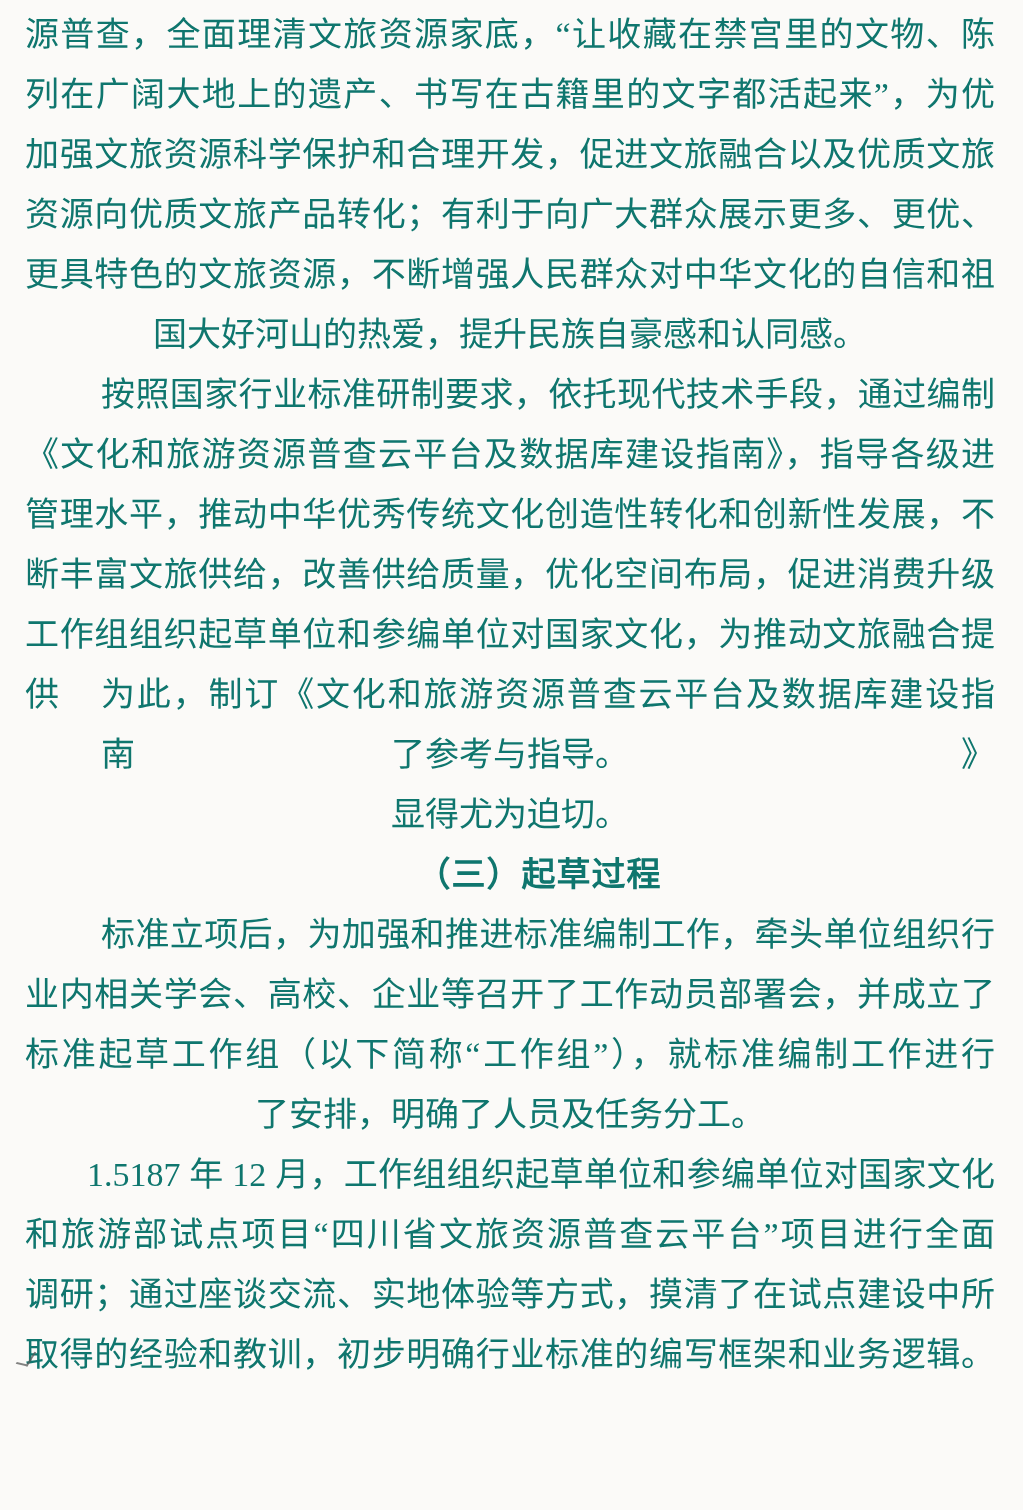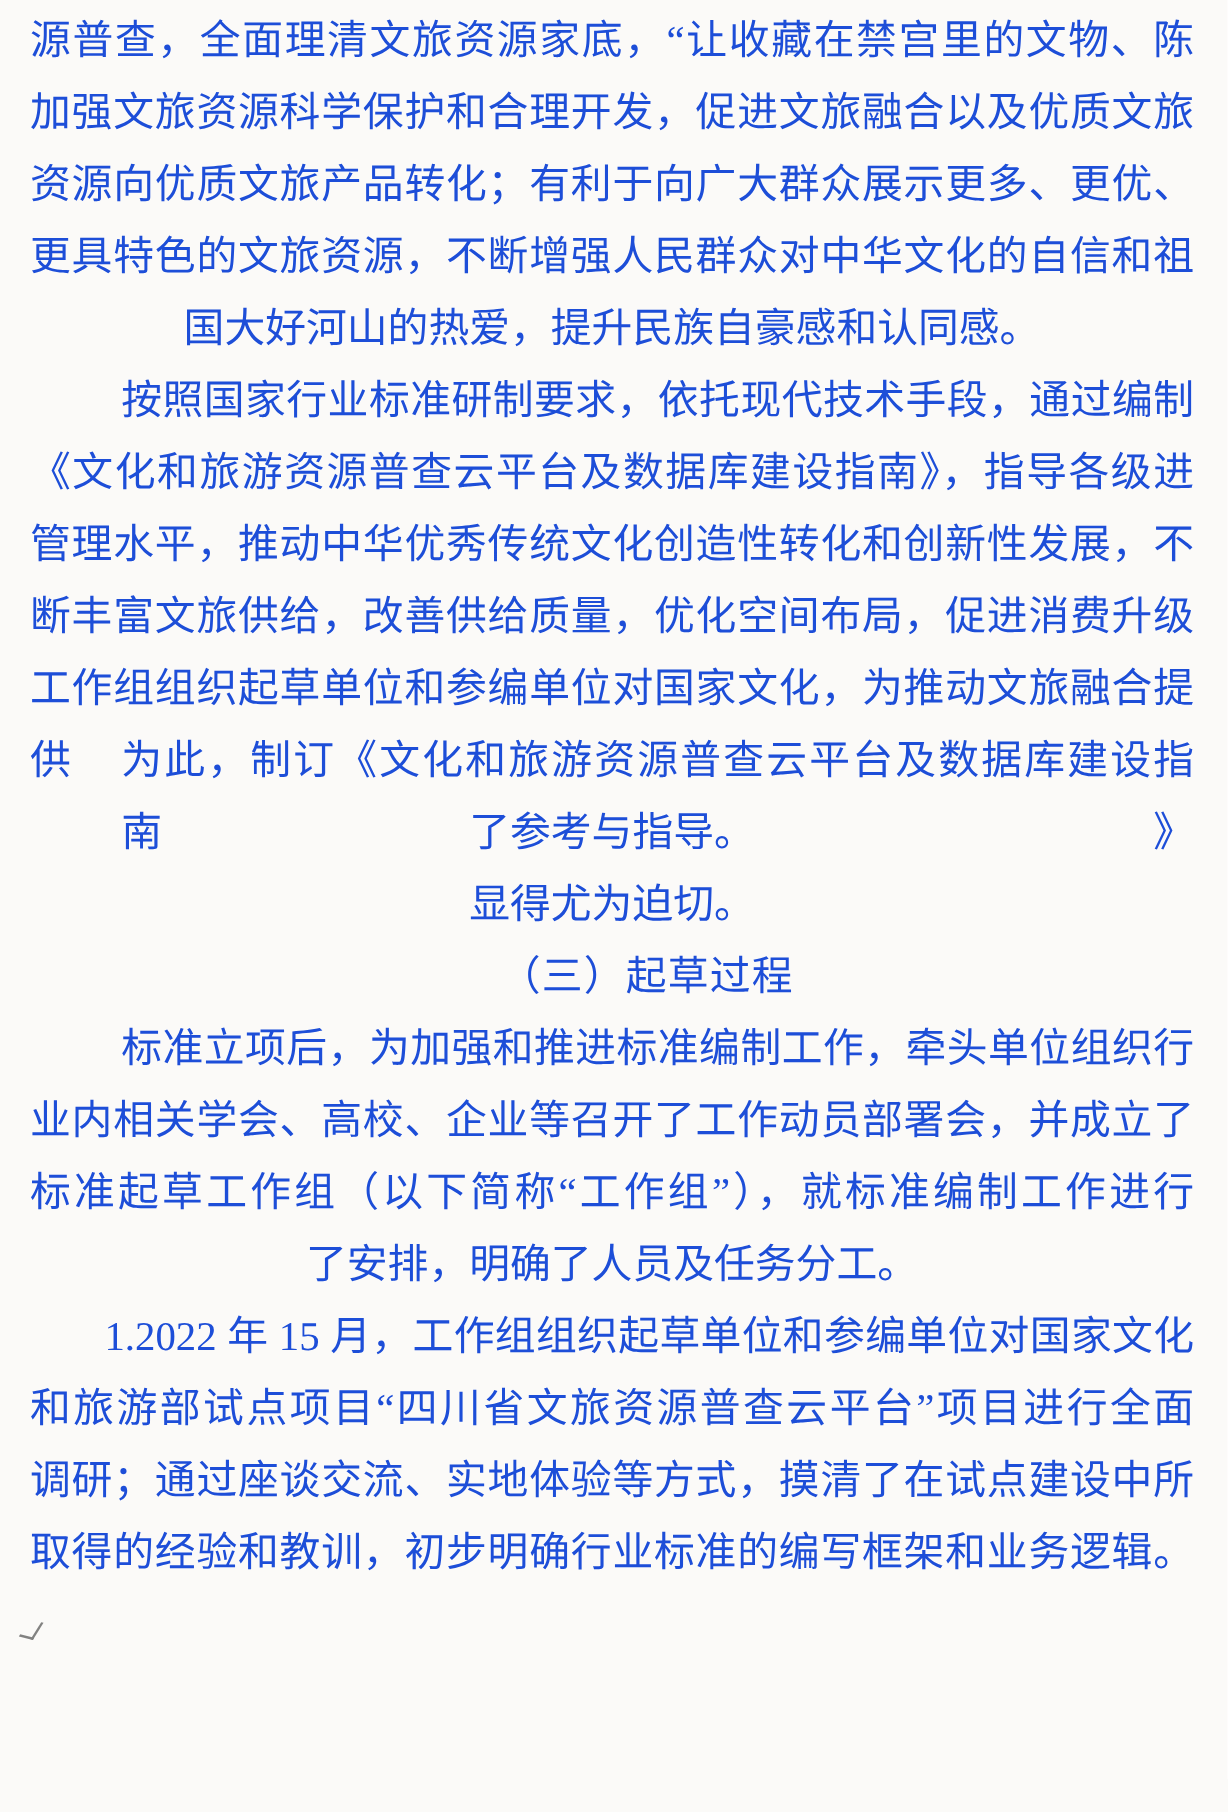--- a/index.html
+++ b/index.html
@@ -7,75 +7,76 @@
     padding: 0;
     background: #ffffff;
   }
   .page {
     position: relative;
     width: 1023px;
     height: 1510px;
     box-sizing: border-box;
     padding: 5px 28px 18px 25px;
     background: #fbfaf8;
-    color: #1d4ed8;
+    color: #0f766e;
     font-family: "Liberation Serif", "DejaVu Serif", serif;
     overflow: hidden;
   }
   .line {
     height: 60px;
     line-height: 60px;
     font-size: 34px;
     text-align: center;
     text-justify: inter-character;
     white-space: normal;
   }
   .fill {
     text-align: justify;
     text-align-last: justify;
   }
   .ind2 { padding-left: 76px; }   
   .ind-h { padding-left: 58px; }  
   .ind-n { padding-left: 62px; }  
   .heading {
-    font-weight: 400;
+    font-weight: 700;
     letter-spacing: 1px;
   }
   .speckle {
     position: absolute;
     left: 20px;
     top: 1350px;
     width: 10px;
     height: 14px;
     border-right: 2px solid #5a5a5a;
     border-bottom: 2px solid #5a5a5a;
     transform: rotate(14deg) skewX(-18deg);
     opacity: 0.75;
   }
 </style>
 </head>
 <body>
 
 <main class="page">
   <div class="line fill">源普查，全面理清文旅资源家底，“让收藏在禁宫里的文物、陈</div>
+  <div class="line fill">列在广阔大地上的遗产、书写在古籍里的文字都活起来”，为优</div>
   <div class="line fill">加强文旅资源科学保护和合理开发，促进文旅融合以及优质文旅</div>
   <div class="line fill">资源向优质文旅产品转化；有利于向广大群众展示更多、更优、</div>
   <div class="line fill">更具特色的文旅资源，不断增强人民群众对中华文化的自信和祖</div>
   <div class="line">国大好河山的热爱，提升民族自豪感和认同感。</div>
   <div class="line ind2 fill">按照国家行业标准研制要求，依托现代技术手段，通过编制</div>
   <div class="line fill">《文化和旅游资源普查云平台及数据库建设指南》，指导各级进</div>
   <div class="line fill">管理水平，推动中华优秀传统文化创造性转化和创新性发展，不</div>
   <div class="line fill">断丰富文旅供给，改善供给质量，优化空间布局，促进消费升级</div>
   <div class="line fill">工作组组织起草单位和参编单位对国家文化，为推动文旅融合提供</div>
   <div class="line ind2 fill">为此，制订《文化和旅游资源普查云平台及数据库建设指南》</div>
   <div class="line">了参考与指导。</div>
   <div class="line">显得尤为迫切。</div>
   <div class="line ind-h heading">（三）起草过程</div>
   <div class="line ind2 fill">标准立项后，为加强和推进标准编制工作，牵头单位组织行</div>
   <div class="line fill">业内相关学会、高校、企业等召开了工作动员部署会，并成立了</div>
   <div class="line fill">标准起草工作组（以下简称“工作组”），就标准编制工作进行</div>
   <div class="line">了安排，明确了人员及任务分工。</div>
-  <div class="line ind-n fill">1.2022 年 15 月，工作组组织起草单位和参编单位对国家文化</div>
+  <div class="line ind-n fill">1.5187 年 12 月，工作组组织起草单位和参编单位对国家文化</div>
   <div class="line fill">和旅游部试点项目“四川省文旅资源普查云平台”项目进行全面</div>
   <div class="line fill">调研；通过座谈交流、实地体验等方式，摸清了在试点建设中所</div>
   <div class="line fill">取得的经验和教训，初步明确行业标准的编写框架和业务逻辑。</div>
   <div class="speckle"></div>
 </main>
 
 </body></html>

